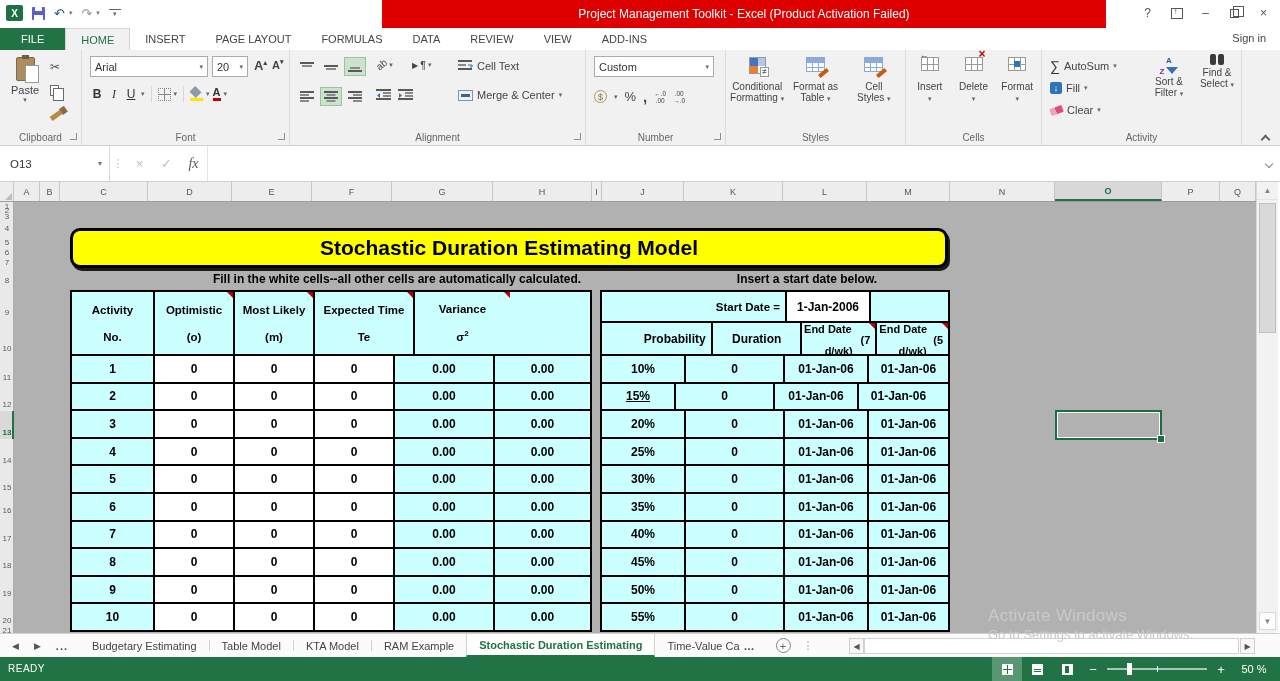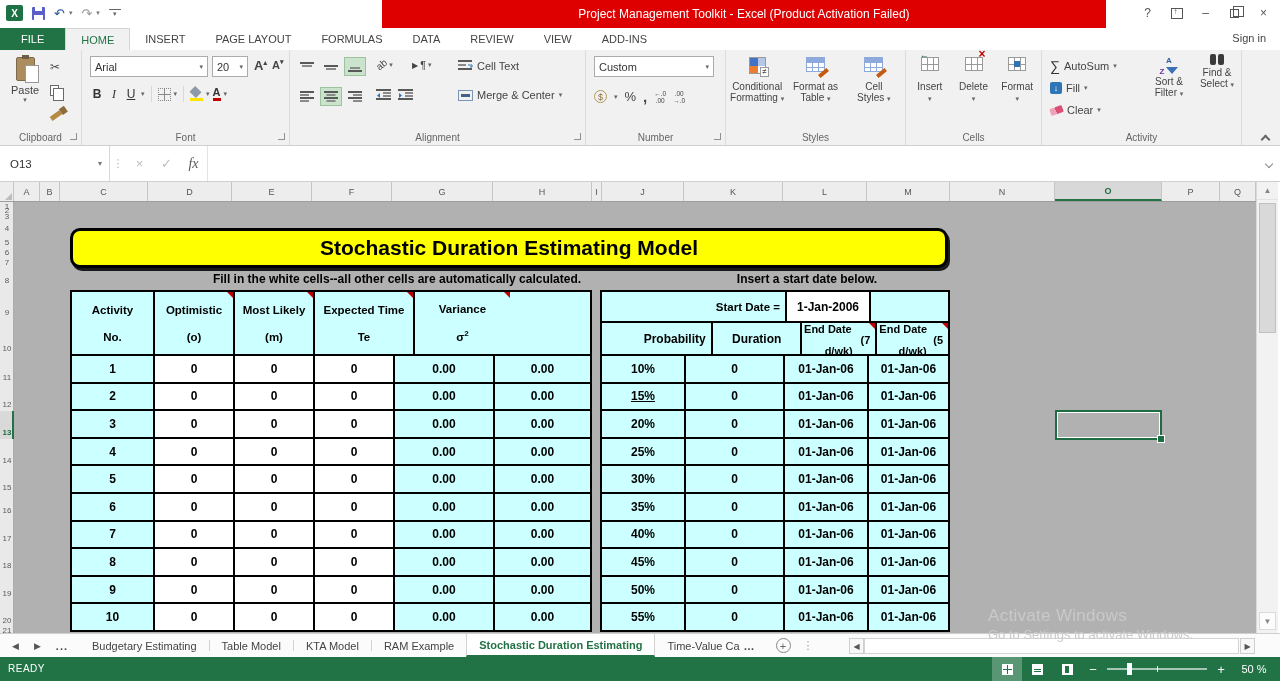--- a/index.html
+++ b/index.html
@@ -707,21 +707,21 @@
             <div class="comment-tri"></div>
           </div>
         </div>
         <div class="trow">
           <div class="tcell" style="width: 82px;">10%</div>
           <div class="tcell" style="width: 99px;">0</div>
           <div class="tcell" style="width: 84px;">01-Jan-06</div>
           <div class="tcell" style="width: 81px;">01-Jan-06</div>
         </div>
         <div class="trow">
-          <div class="tcell" style="width: 82px; text-decoration: underline;">15%</div>
+          <div class="tcell" style="width: 72px; text-decoration: underline;">15%</div>
           <div class="tcell" style="width: 99px;">0</div>
           <div class="tcell" style="width: 84px;">01-Jan-06</div>
           <div class="tcell" style="width: 81px;">01-Jan-06</div>
         </div>
         <div class="trow">
           <div class="tcell" style="width: 82px;">20%</div>
           <div class="tcell" style="width: 99px;">0</div>
           <div class="tcell" style="width: 84px;">01-Jan-06</div>
           <div class="tcell" style="width: 81px;">01-Jan-06</div>
         </div>

